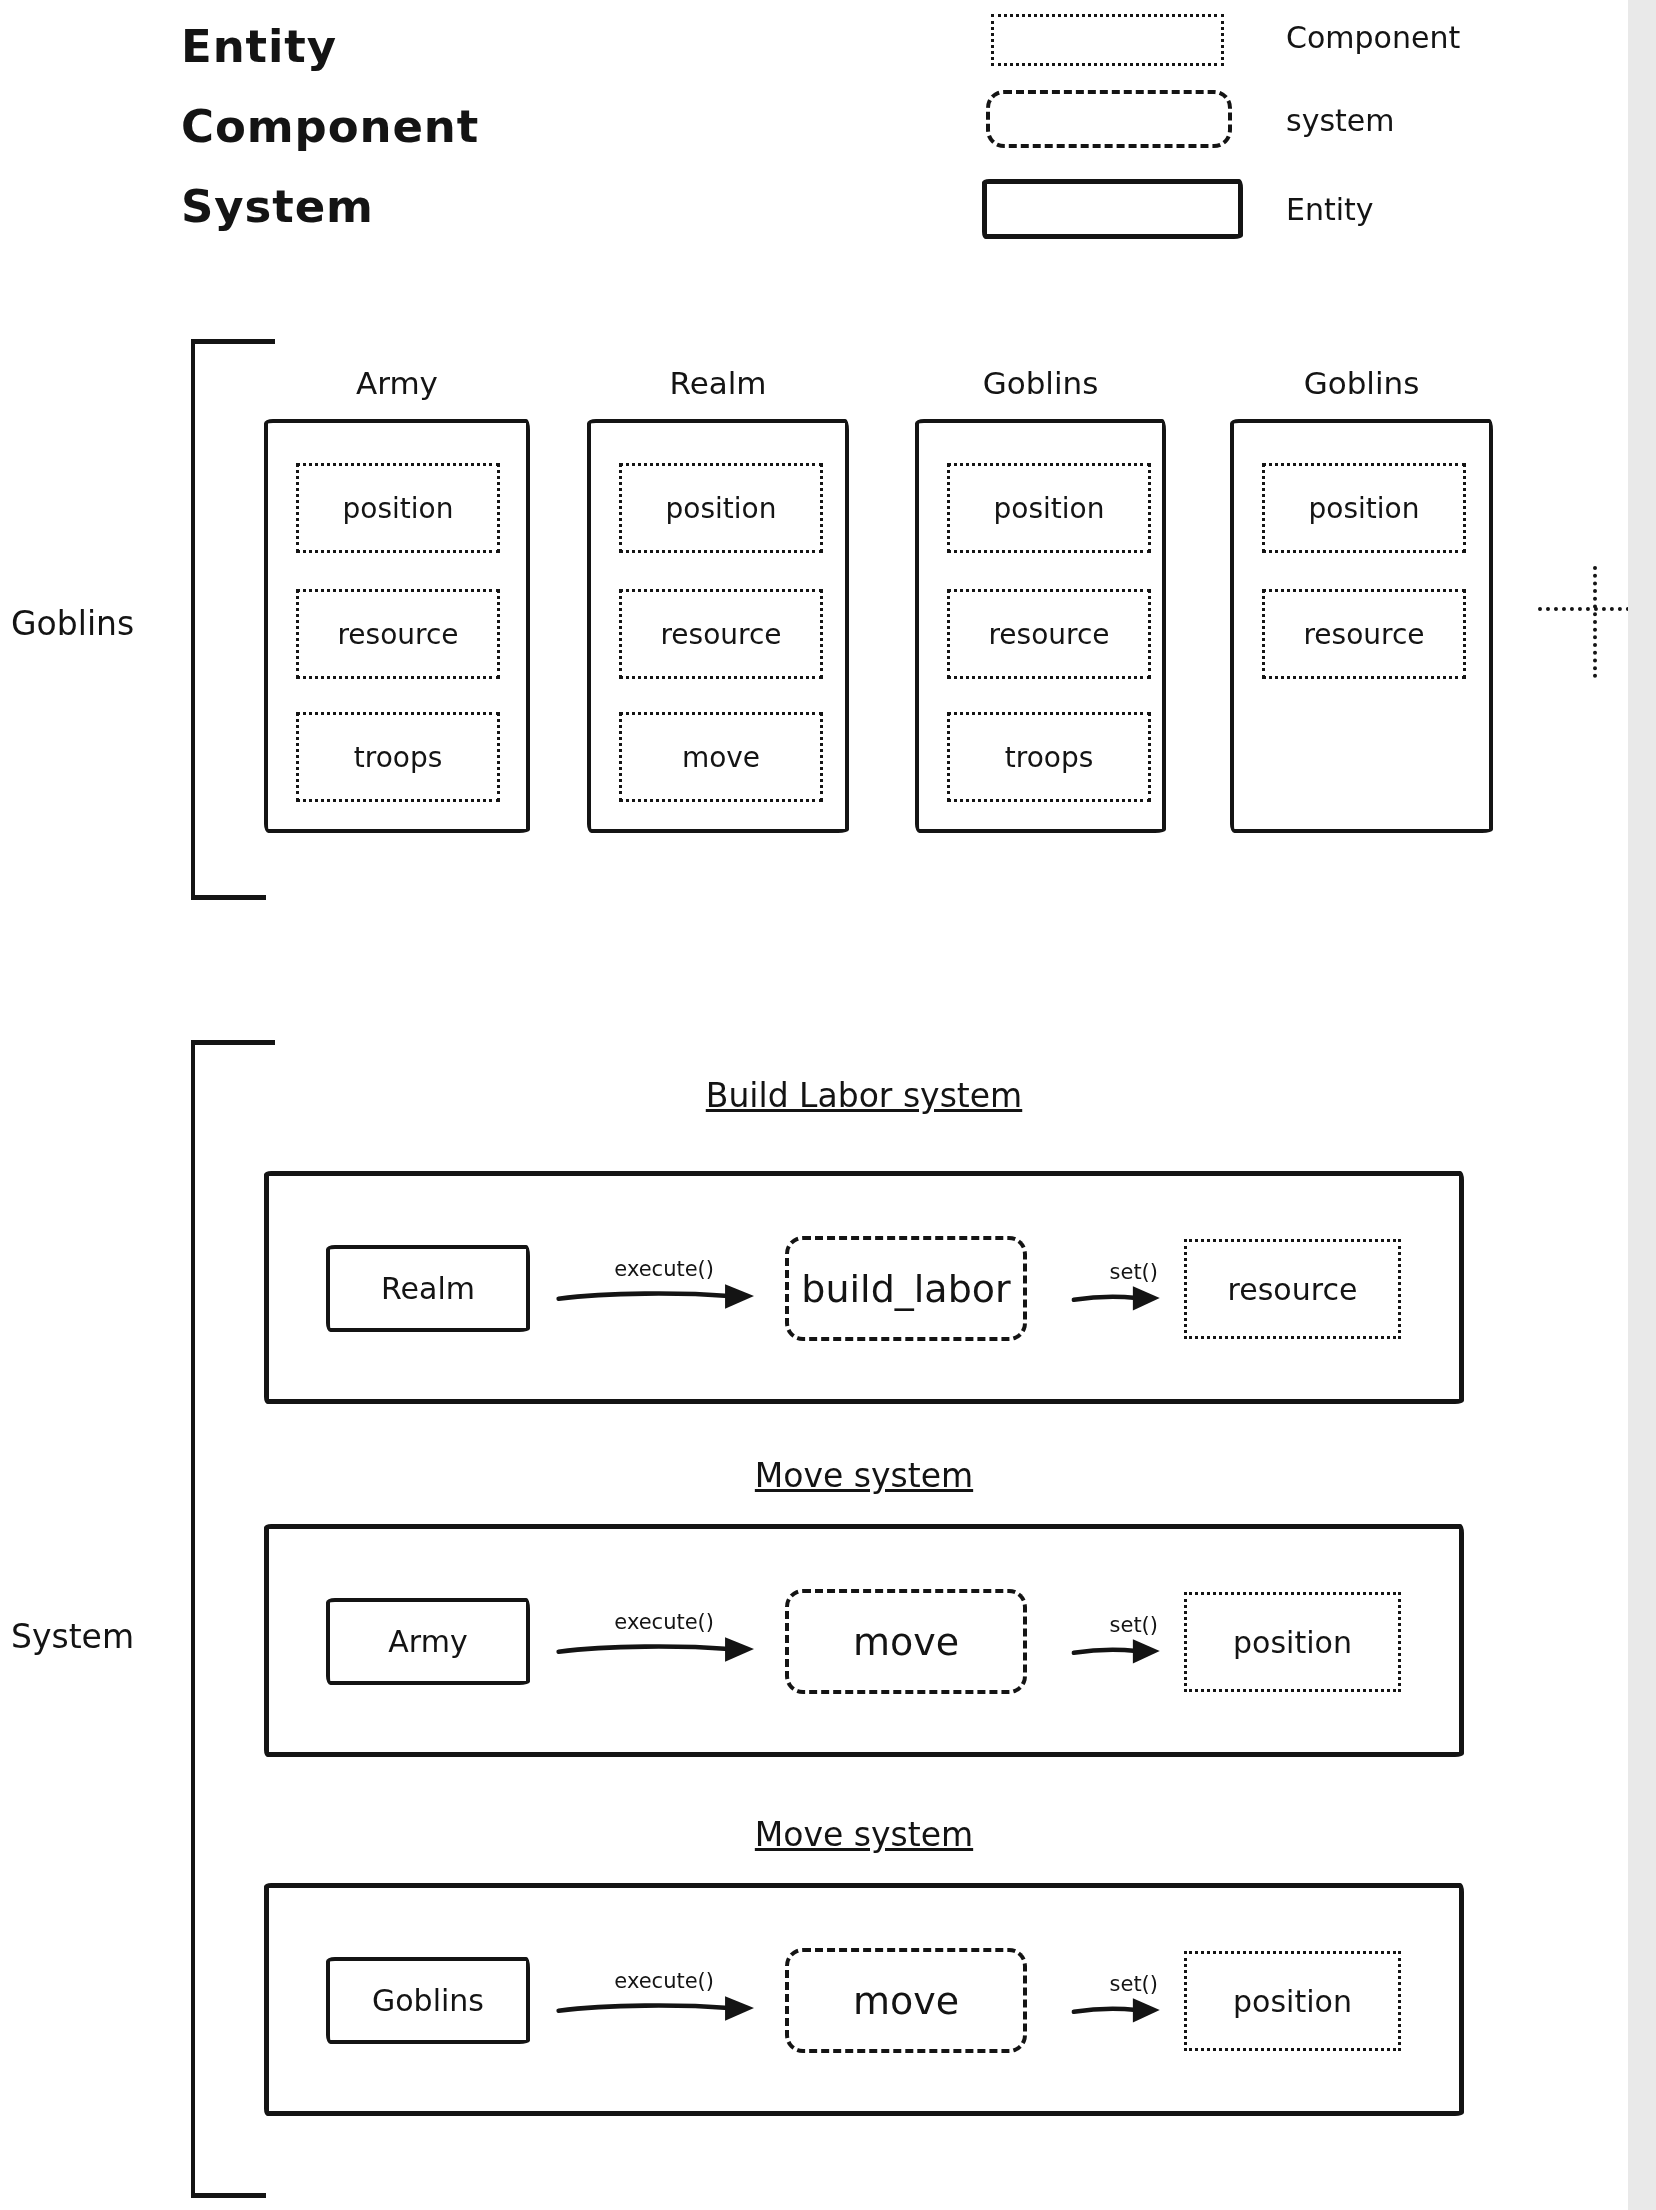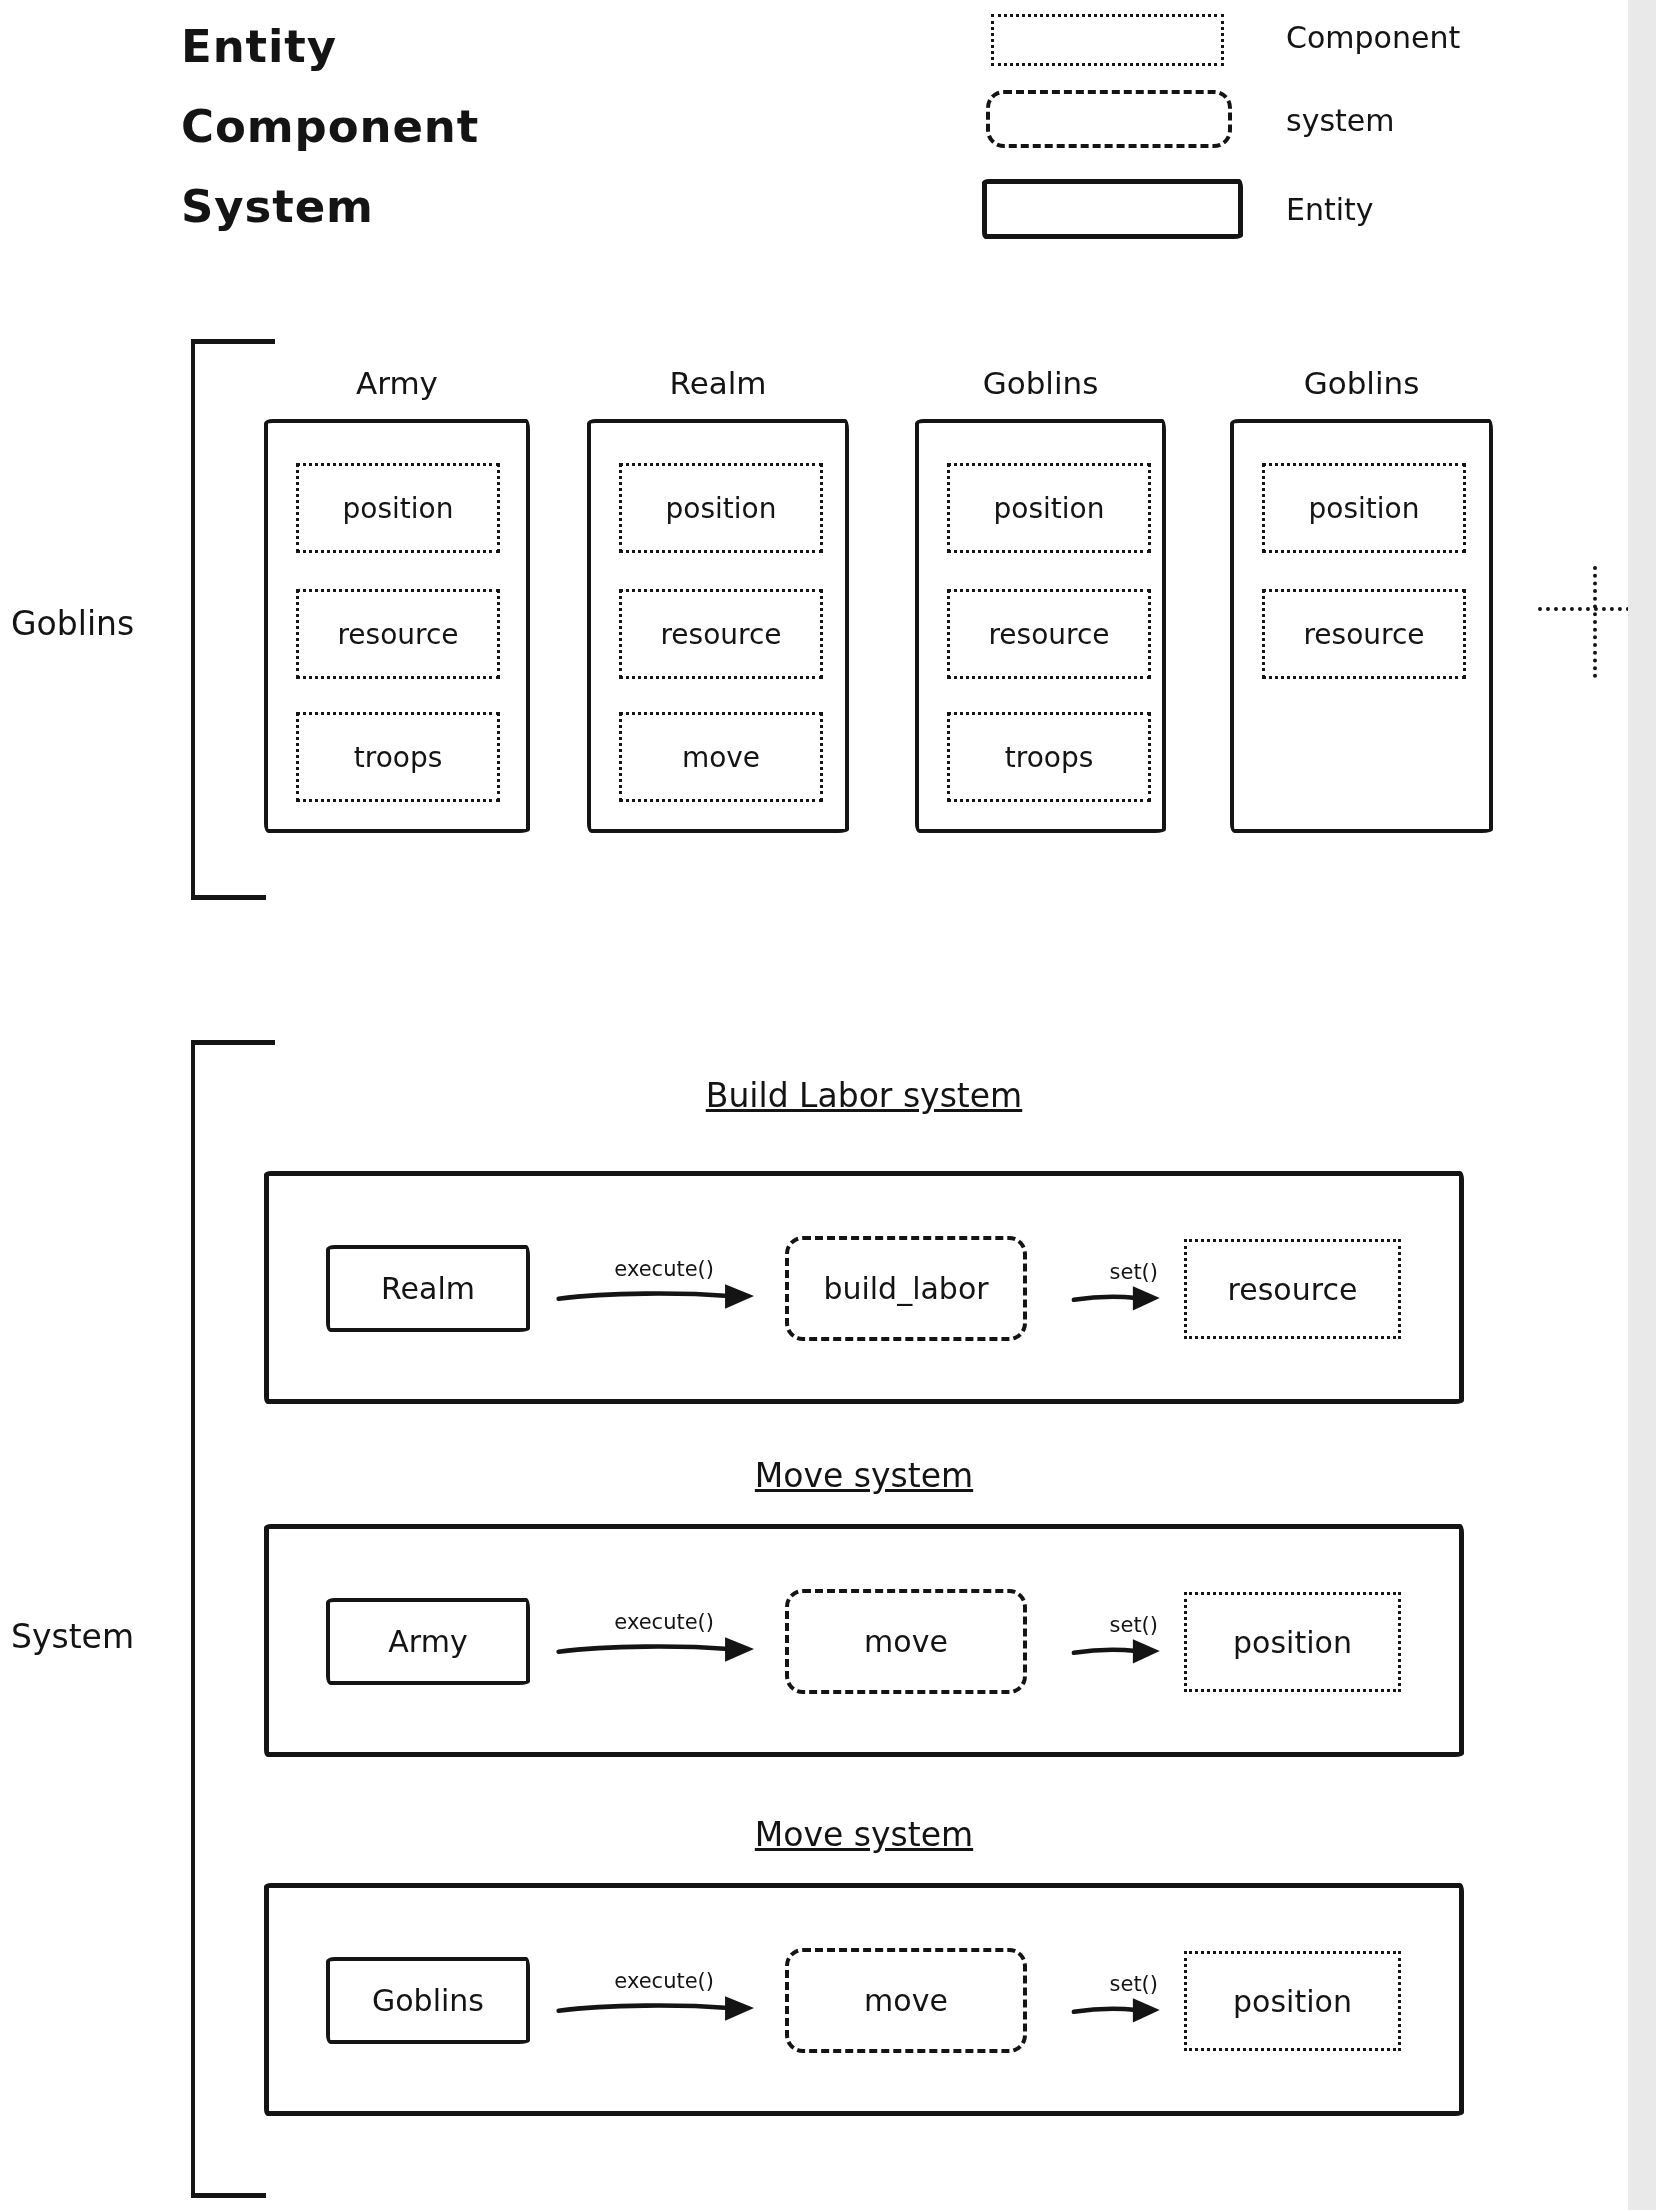--- a/index.html
+++ b/index.html
@@ -66,21 +66,21 @@
     position:absolute; left:264px; width:1200px; height:233px;
   }
   .sys-entity{
     position:absolute; left:57px; top:69px; width:204px; height:87px;
     font-size:30px;
   }
   .sys-exec{ position:absolute; left:315px; top:81px; width:130px; }
   .sys-arrow-long{ position:absolute; left:286px; top:101px; }
   .sys-fn{
     position:absolute; left:516px; top:60px; width:242px; height:105px;
-    font-size:30px;
+    font-size:38px;
     text-align:right;
   }
   .sys-set{ position:absolute; left:791px; top:84px; width:98px; }
   .sys-arrow-short{ position:absolute; left:801px; top:105px; }
   .sys-comp{
     position:absolute; left:915px; top:63px; width:217px; height:100px;
     font-size:30px;
   }
   svg{ display:block; }
   svg path{ stroke:var(--ink); stroke-width:5; fill:none; stroke-linecap:round; }

